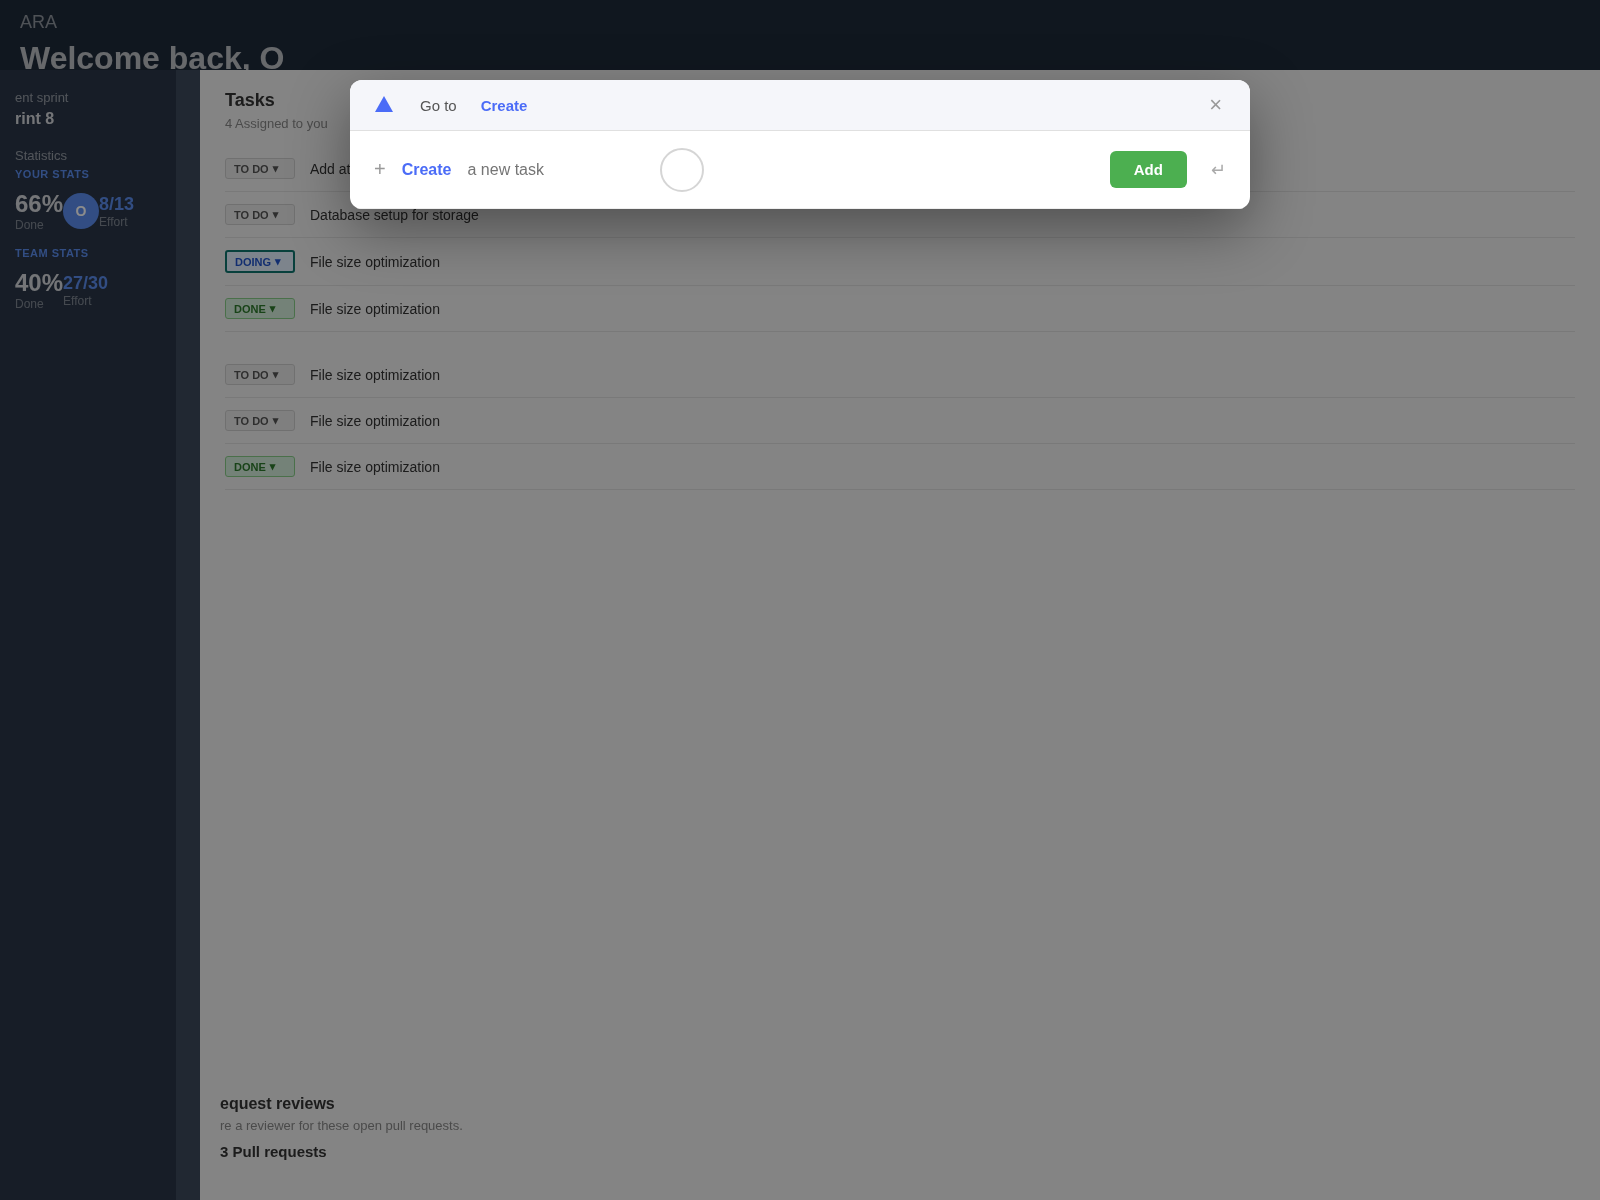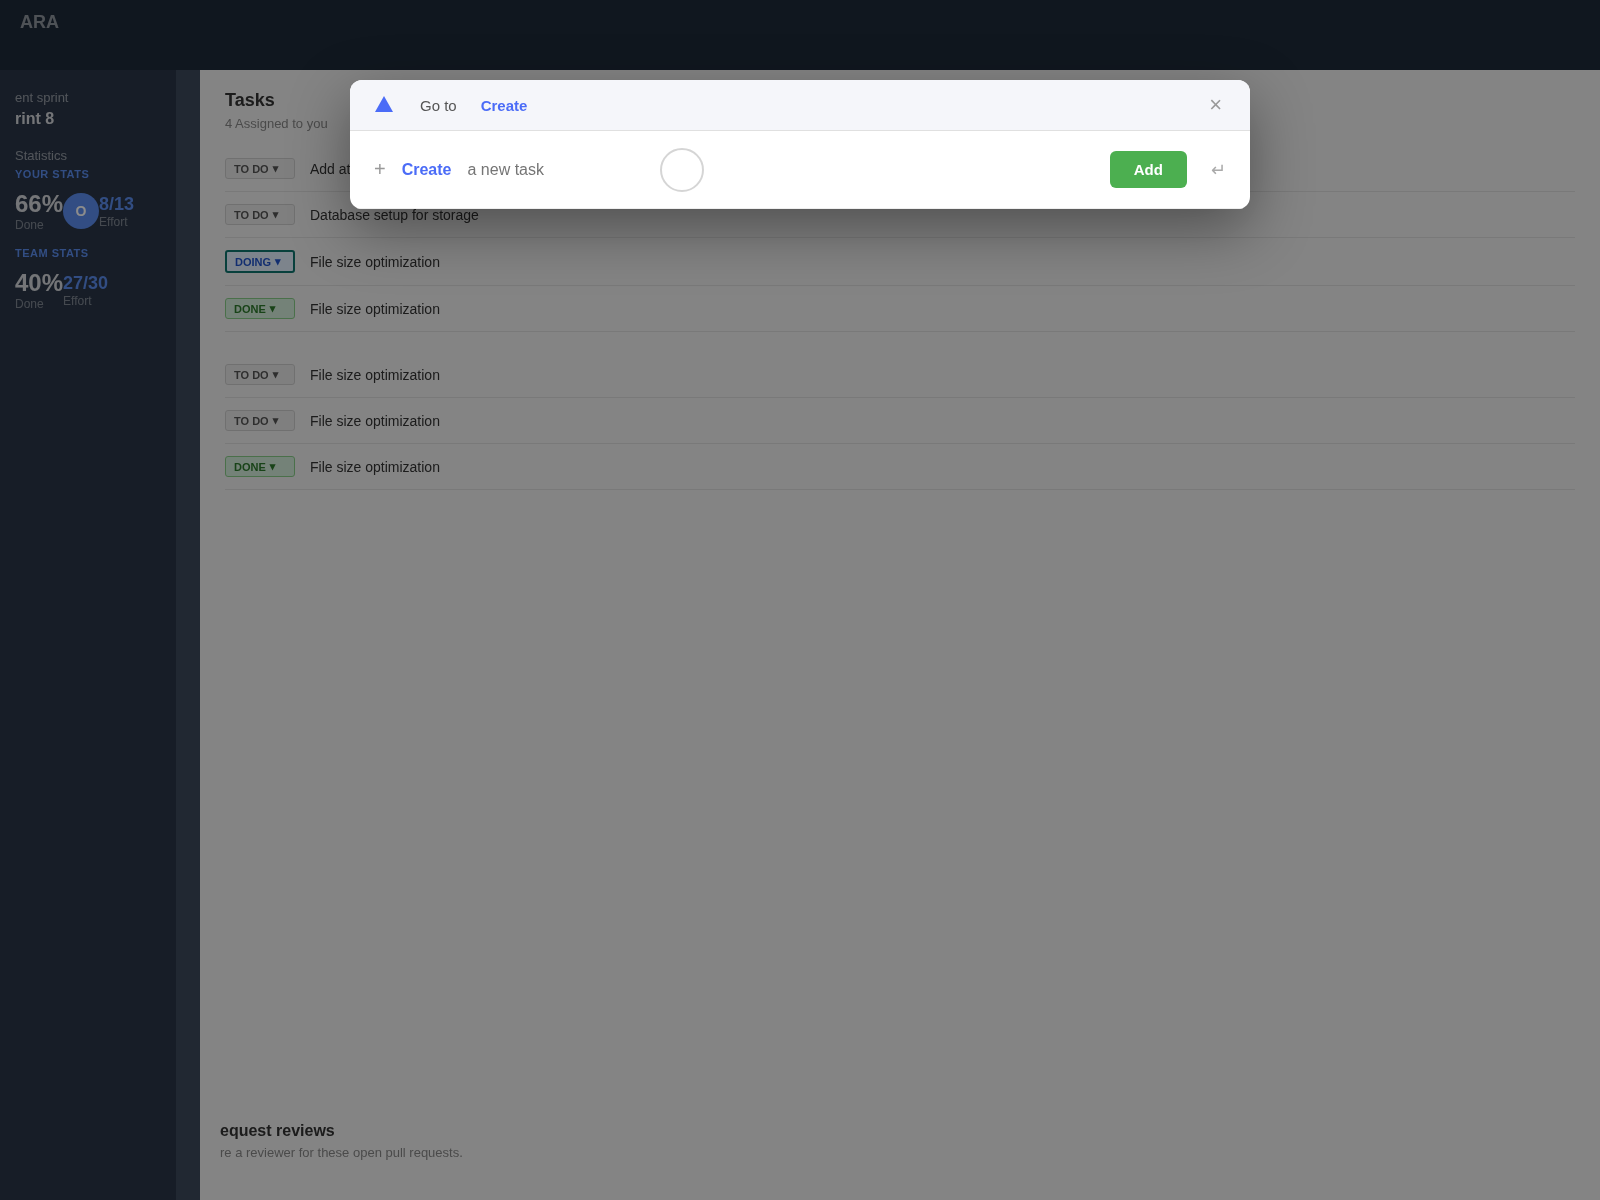--- a/index.html
+++ b/index.html
@@ -25,21 +25,21 @@
       top: 0; left: 0; right: 0;
       height: 70px;
       background: #1e2a3a;
     }
 
     .bg-app-name {
       position: absolute;
       top: 12px; left: 20px;
       color: rgba(255,255,255,0.5);
       font-size: 18px;
-      font-weight: 700;
+      font-weight: 400;
     }
 
     .bg-welcome {
       position: absolute;
       top: 40px; left: 20px;
       color: rgba(255,255,255,0.7);
       font-size: 32px;
       font-weight: 700;
     }
 
@@ -351,20 +351,21 @@
       right: 20px;
     }
   </style>
 </head>
 <body>
 
 <div class="bg-page">
 
   <div class="bg-header">
     <div class="bg-app-name">ARA</div>
+    <div class="bg-welcome">Welcome back, O</div>
   </div>
 
   <div class="bg-green-bar"></div>
 
   <div class="bg-sidebar">
     <div class="bg-sprint-label">ent sprint</div>
     <div class="bg-sprint-name">rint 8</div>
     <div class="bg-sprint-label">Statistics</div>
 
     <div class="bg-stats-section">
@@ -434,20 +435,21 @@
           <span class="bg-status-badge bg-status-done">DONE <span>▾</span></span>
           <span class="bg-task-name">File size optimization</span>
         </div>
       </div>
     </div>
   </div>
 
   <div class="bg-bottom-section">
     <div class="bg-pr-title">equest reviews</div>
     <div class="bg-pr-subtitle">re a reviewer for these open pull requests.</div>
+    <div class="bg-pr-count">3 Pull requests</div>
   </div>
 </div>
 
 <div class="overlay"></div>
 
 <div class="modal">
 
   <div class="modal-header">
 
     <div class="modal-logo">

